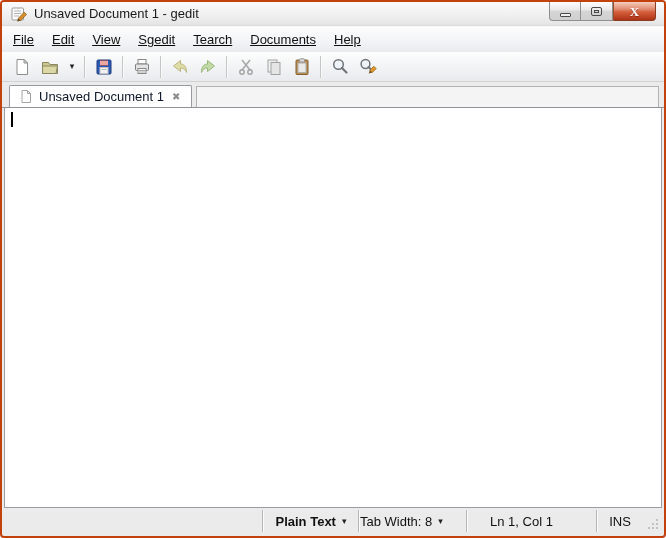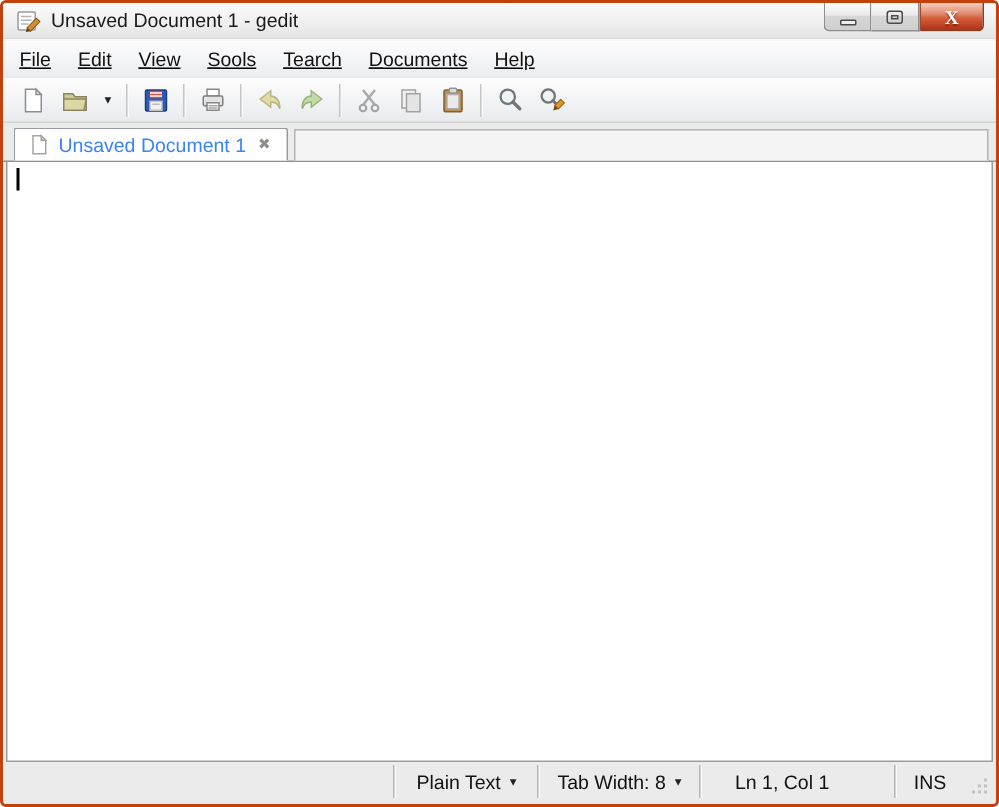--- a/index.html
+++ b/index.html
@@ -40,37 +40,37 @@
   .tbtn svg{display:block;}
   .tb-sep{width:0;height:22px;border-left:1px solid #c6c6c6;border-right:1px solid #fafafa;margin:0 4px;}
   .dd-arrow{font-size:9px;color:#222;line-height:1;}
   .disabled{opacity:.9;}
 
   
   .tabstrip{height:26px;flex:0 0 26px;display:flex;align-items:stretch;background:#ebebeb;
     padding:3px 5px 0 7px;border-bottom:1px solid #8f9297;}
   .tab{display:flex;align-items:center;gap:6px;padding:0 9px;background:#fff;
     border:1px solid #989ba0;border-bottom:none;border-radius:2px 2px 0 0;}
-  .tab-label{font-size:13px;color:#3b82f6;white-space:nowrap;}
+  .tab-label{font-size:13px;color:#0f172a;white-space:nowrap;}
   .tab-close{font-size:10px;font-weight:bold;color:#8e8e8e;line-height:1;padding:1px 2px;cursor:default;}
   .tab-filler{flex:1;margin-left:4px;margin-top:1px;background:#f4f4f4;border:1px solid #b3b3b3;border-bottom:none;}
 
   
   .editor{flex:1;margin:0 2px;background:#fff;border-left:1px solid #9a9da2;border-right:1px solid #9a9da2;
     border-bottom:1px solid #9a9da2;position:relative;cursor:text;}
   .caret{position:absolute;left:6px;top:4px;width:2px;height:15px;background:#000;}
 
   
   .statusbar{height:24px;flex:0 0 24px;margin:1px 2px 3px 2px;display:flex;align-items:center;
     background:#ebebeb;font-size:13px;color:#111;}
   .sb-spacer{flex:1;}
   .sb-sep{width:0;height:22px;border-left:1px solid #b6b6b6;border-right:1px solid #fafafa;}
   .sb-section{display:flex;align-items:center;height:100%;}
-  .sb-lang{width:94px;justify-content:center;gap:6px;}
-  .sb-tabw{width:106px;justify-content:center;gap:6px;}
+  .sb-lang{width:94px;justify-content:center;gap:6px;font-weight:bold;}
+  .sb-tabw{width:106px;gap:6px;}
   .sb-pos{width:128px;padding-left:22px;}
   .sb-ins{width:44px;justify-content:center;}
   .sb-grip{width:20px;height:100%;display:flex;align-items:flex-end;justify-content:flex-end;padding:0 3px 3px 0;}
   .sb-arrow{font-size:9px;color:#222;line-height:1;}
 </style>
 </head>
 <body>
 
 <div class="window">
 
@@ -96,21 +96,21 @@
       <div class="winbtn close">
         <span class="glyph-close">X</span>
       </div>
     </div>
   </div>
 
   <div class="menubar">
     <span class="menu-item"><span class="mn">F</span><span>ile</span></span>
     <span class="menu-item"><span class="mn">E</span><span>dit</span></span>
     <span class="menu-item"><span class="mn">V</span><span>iew</span></span>
-    <span class="menu-item"><span class="mn">S</span><span>ools</span></span>
+    <span class="menu-item"><span class="mn">S</span><span>gedit</span></span>
     <span class="menu-item"><span class="mn">T</span><span>earch</span></span>
     <span class="menu-item"><span class="mn">D</span><span>ocuments</span></span>
     <span class="menu-item"><span class="mn">H</span><span>elp</span></span>
   </div>
 
   <div class="toolbar">
     <div class="tbtn">
       <svg width="20" height="20" viewBox="0 0 20 20">
         <path d="M5 2.5 h7 l3.5 3.5 v11.5 h-10.5 z" fill="#fff" stroke="#8e8e8e"></path>
         <path d="M12 2.5 l3.5 3.5 h-3.5 z" fill="#e4e4e4" stroke="#8e8e8e"></path>

